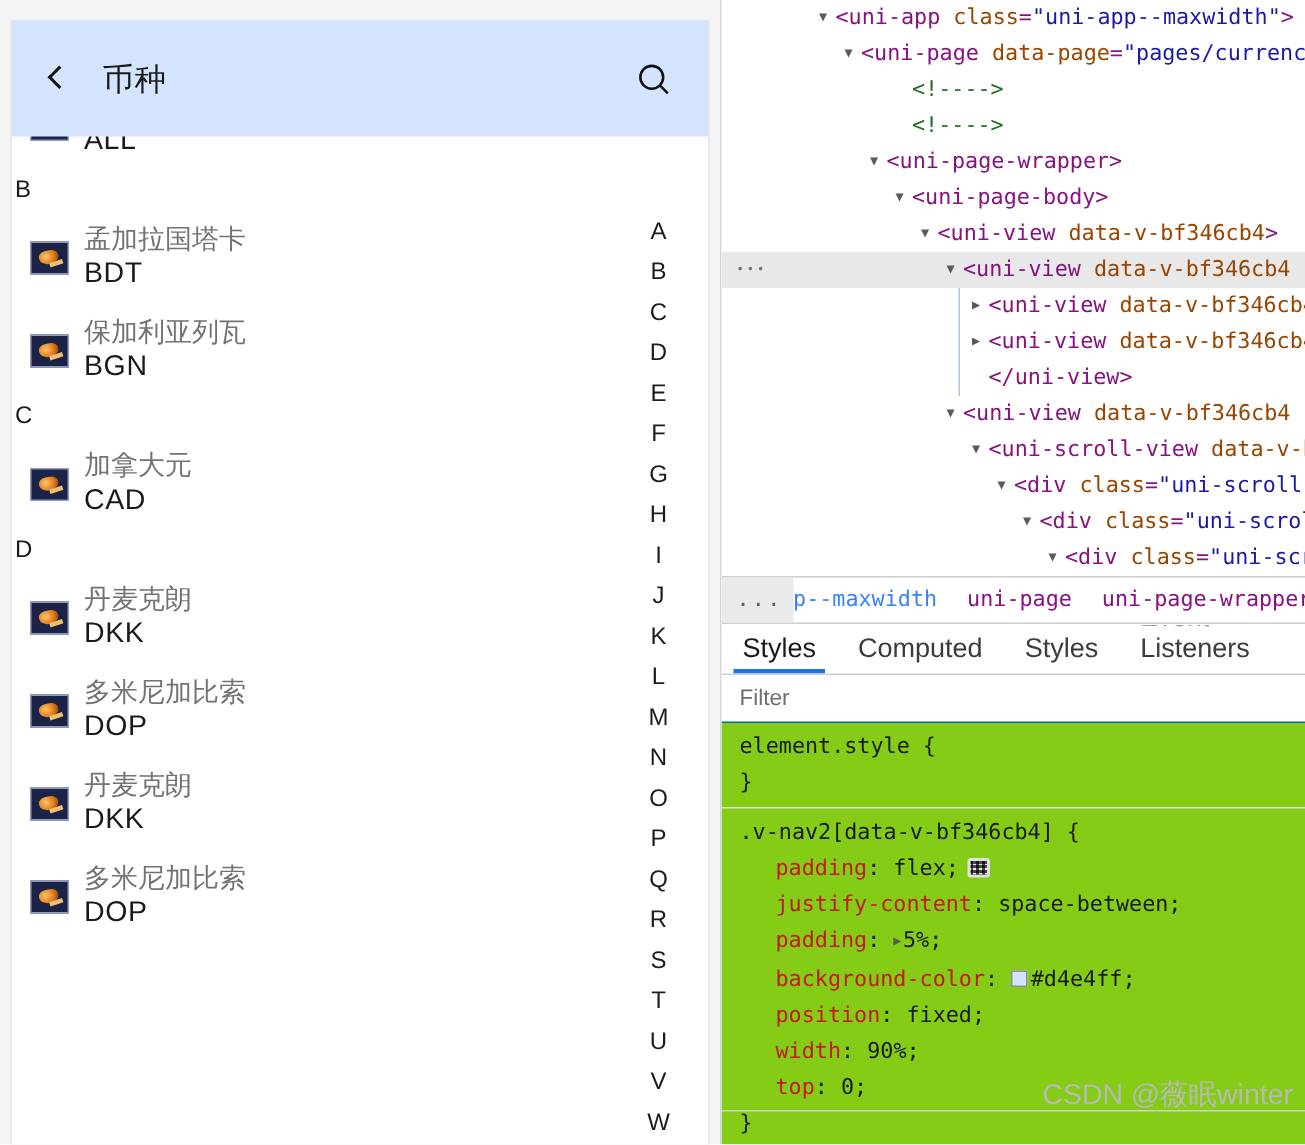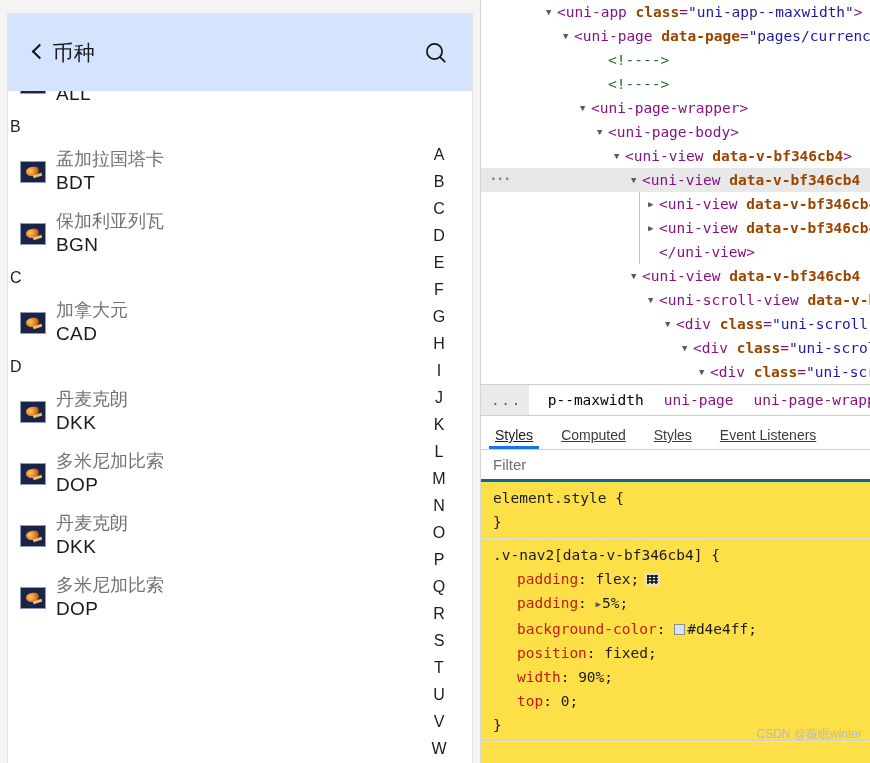--- a/index.html
+++ b/index.html
@@ -50,21 +50,21 @@
     background: #d4e4ff;
     display: flex;
     justify-content: space-between;
     align-items: center;
     padding: 0 5%;
     z-index: 5;
   }
   #nav-left {
     display: flex;
     align-items: center;
-    gap: 8px;
+    gap: 24px;
   }
   .back-chev {
     display: inline-block;
     width: 13px; height: 22px;
     position: relative;
   }
   .back-chev::before {
     content: "";
     position: absolute;
     left: 3px; top: 4px;
@@ -198,21 +198,21 @@
   }
   .tri {
     display: inline-block;
     color: #5a5a5a;
     font-size: 9px;
     width: 11px;
     transform: translateY(-2px);
   }
   .tk-p { color: #881280; }     
   .tk-tag { color: #881280; }
-  .tk-attr { color: #994500; font-weight: bold; }
+  .tk-attr { color: #994500; }
   .tk-val { color: #1a1aa6; }
   .tk-cmt { color: #236e25; }
 
   
   #crumbs {
     position: absolute;
     left: 0; top: 384px;
     width: 390px; height: 32px;
     background: #fff;
     border-top: 1px solid #cdcdcd;
@@ -229,70 +229,69 @@
     color: #5f5f5f;
     background: #eaeaea;
     height: 100%;
     display: flex; align-items: center;
     letter-spacing: 1.5px;
   }
   .crumb {
     padding: 0 10px;
     color: #881280;
   }
-  .crumb.trunc { color: #000000; padding-left: 0; margin-left: 19px; }
+  .crumb.trunc { color: #3b82f6; padding-left: 0; }
 
   
   #style-tabs {
     position: absolute;
     left: 0; top: 417px;
     width: 390px; height: 33px;
     display: flex;
     align-items: flex-end;
     background: #fff;
     border-bottom: 1px solid #cdcdcd;
     font-family: "Liberation Sans", sans-serif;
     overflow: hidden;
   }
   .stab {
-    font-size: 14px;
+    font-size: 18px;
     color: #3c3c3c;
     padding: 0 14px 6px 14px;
     position: relative;
-    text-decoration: underline;
   }
   .stab.active { color: #1a1a1a; }
   .stab.active::after {
     content: "";
     position: absolute;
     left: 8px; right: 8px; bottom: 0;
     height: 3px;
     background: #1a73e8;
   }
 
   
   #filter-row {
     position: absolute;
     left: 0; top: 450px;
     width: 390px; height: 32px;
     background: #fff;
-    border-bottom: 3px solid #0369a1;
+    border-bottom: 1px solid #0369a1;
     display: flex; align-items: center;
     padding-left: 12px;
     font-family: "Liberation Sans", sans-serif;
   }
   #filter-row span { color: #6e6e6e; font-size: 15px; }
 
   
   #css-rules {
     position: absolute;
     left: 0; top: 482px;
     width: 390px;
     bottom: 0;
-    background: #fde047;
+    background: #84cc16;
     font-size: 14.5px;
     overflow: hidden;
   }
   .rule {
     padding: 4px 0 4px 12px;
     border-bottom: 1px solid #e0e0e0;
     line-height: 24px;
   }
   .sel-txt { color: #1a1a1a; }
   .prop { color: #c41a16; padding-left: 24px; display: inline-block; }
@@ -337,21 +336,21 @@
     height: 1px;
     background: #cfcfcf;
   }
 
   
   #watermark {
     position: absolute;
     right: 8px;
     bottom: 20px;
     font-family: "Liberation Sans", sans-serif;
-    font-size: 12px;
+    font-size: 19px;
     color: #b9b9b9;
     white-space: nowrap;
     z-index: 20;
   }
 </style>
 </head>
 <body>
 
 <div id="root">
 
@@ -511,20 +510,21 @@
     </div>
 
     <div id="css-rules">
         <div class="rule">
           <div class="sel-txt">element.style {</div>
           <div class="sel-txt">}</div>
         </div>
         <div class="rule">
           <div class="sel-txt">.v-nav2[data-v-bf346cb4] {</div>
           <div><span class="prop">padding</span><span class="pval">: </span><span class="pval">flex;</span><span class="flexbadge" style="margin-left: 6px;"></span></div>
+          <div><span class="prop">justify-content</span><span class="pval">: </span><span class="pval">space-between;</span></div>
           <div><span class="prop">padding</span><span class="pval">: </span><span class="disc">▶</span><span class="pval">5%;</span></div>
           <div><span class="prop">background-color</span><span class="pval">: </span><span class="swatch" style="background: rgb(212, 228, 255);"></span><span class="pval">#d4e4ff;</span></div>
           <div><span class="prop">position</span><span class="pval">: </span><span class="pval">fixed;</span></div>
           <div><span class="prop">width</span><span class="pval">: </span><span class="pval">90%;</span></div>
           <div><span class="prop">top</span><span class="pval">: </span><span class="pval">0;</span></div>
           <div class="sel-txt">}</div>
         </div>
       </div>
 
     <div class="tail-line"></div>

